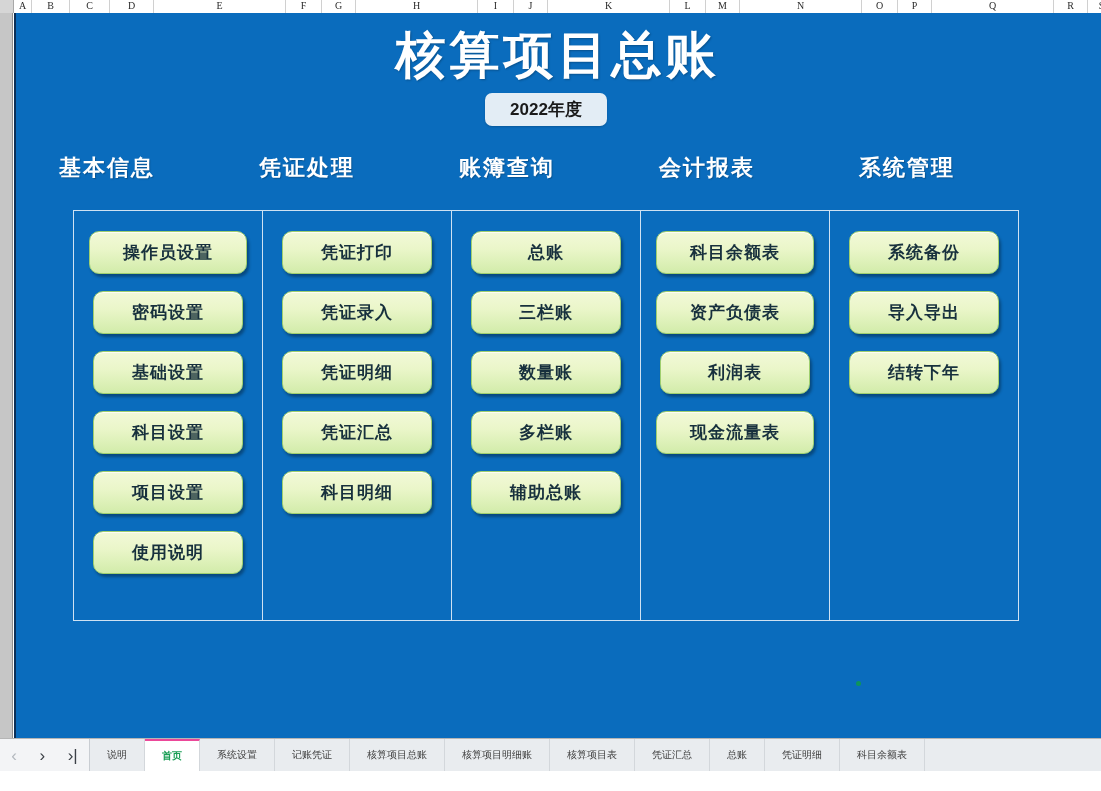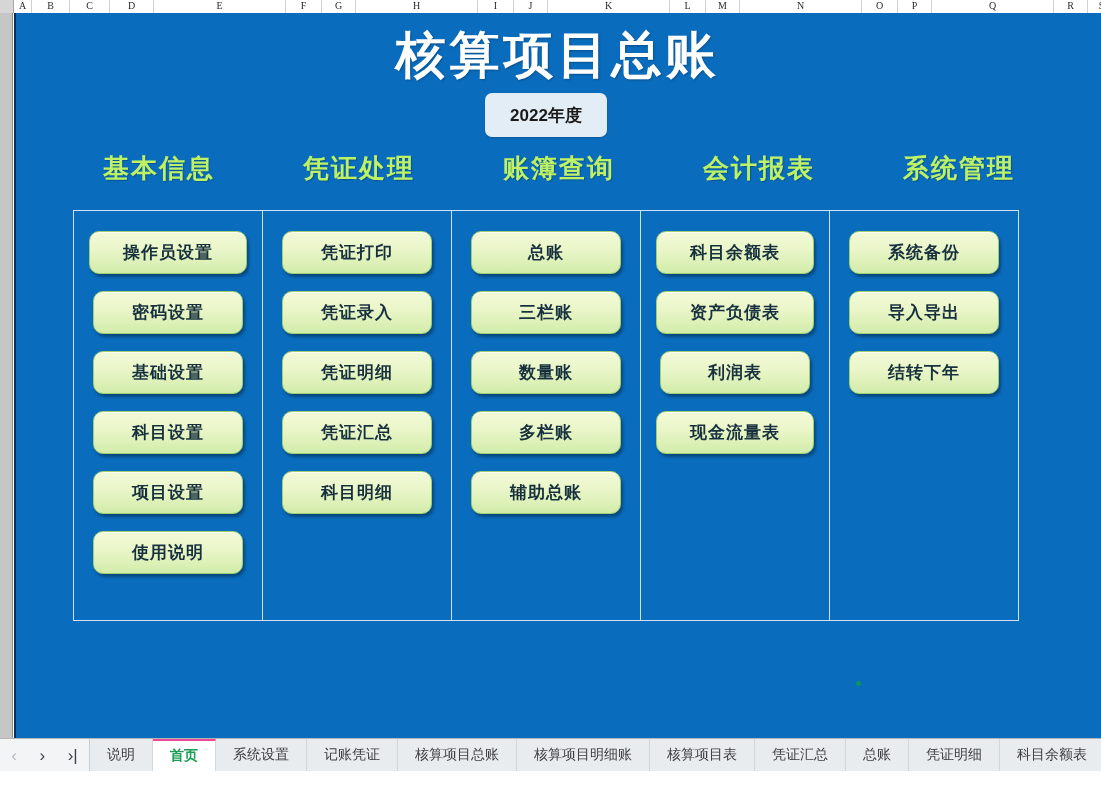--- a/index.html
+++ b/index.html
@@ -71,42 +71,41 @@
     font-weight: bold;
     color: #ffffff;
     letter-spacing: 4px;
     line-height: 60px;
     text-shadow: 1px 1px 2px rgba(0,0,0,0.25);
   }
 
   .year-badge {
     position: absolute;
     top: 80px; left: 471px;
-    width: 122px; height: 44px;
+    width: 122px; height: 33px;
     background: #e3edf5;
     border-radius: 7px;
     display: flex; align-items: center; justify-content: center;
     font-size: 17px; font-weight: bold;
     color: #1a1a1a;
     box-shadow: 0 1px 2px rgba(0,0,0,0.18);
   }
 
   
   .cat-headers {
     position: absolute;
     top: 135px; left: 45px;
     width: 1000px; height: 40px;
     display: flex;
   }
   .cat-header {
     flex: 1 1 0;
-    text-align: center;
-    font-size: 26px;
+    font-size: 22px;
     font-weight: bold;
-    color: #bef264;
+    color: #ffffff;
     line-height: 40px;
     letter-spacing: 2px;
     text-shadow: 1px 1px 1px rgba(0,0,0,0.22);
   }
 
   
   .panels {
     position: absolute;
     top: 197px; left: 59px;
     width: 946px; height: 411px;
@@ -192,21 +191,21 @@
     flex: 1 1 auto;
     display: flex;
     align-items: stretch;
     overflow: hidden;
   }
   .tab {
     padding: 0 17px;
     display: flex;
     align-items: center;
     justify-content: center;
-    font-size: 14px;
+    font-size: 10px;
     color: #3d3d3d;
     background: #e9ecef;
     border-right: 1px solid #d3d7db;
     cursor: pointer;
     white-space: nowrap;
     flex: 0 0 auto;
   }
   .tab.active {
     background: #ffffff;
     color: #1a9e55;

